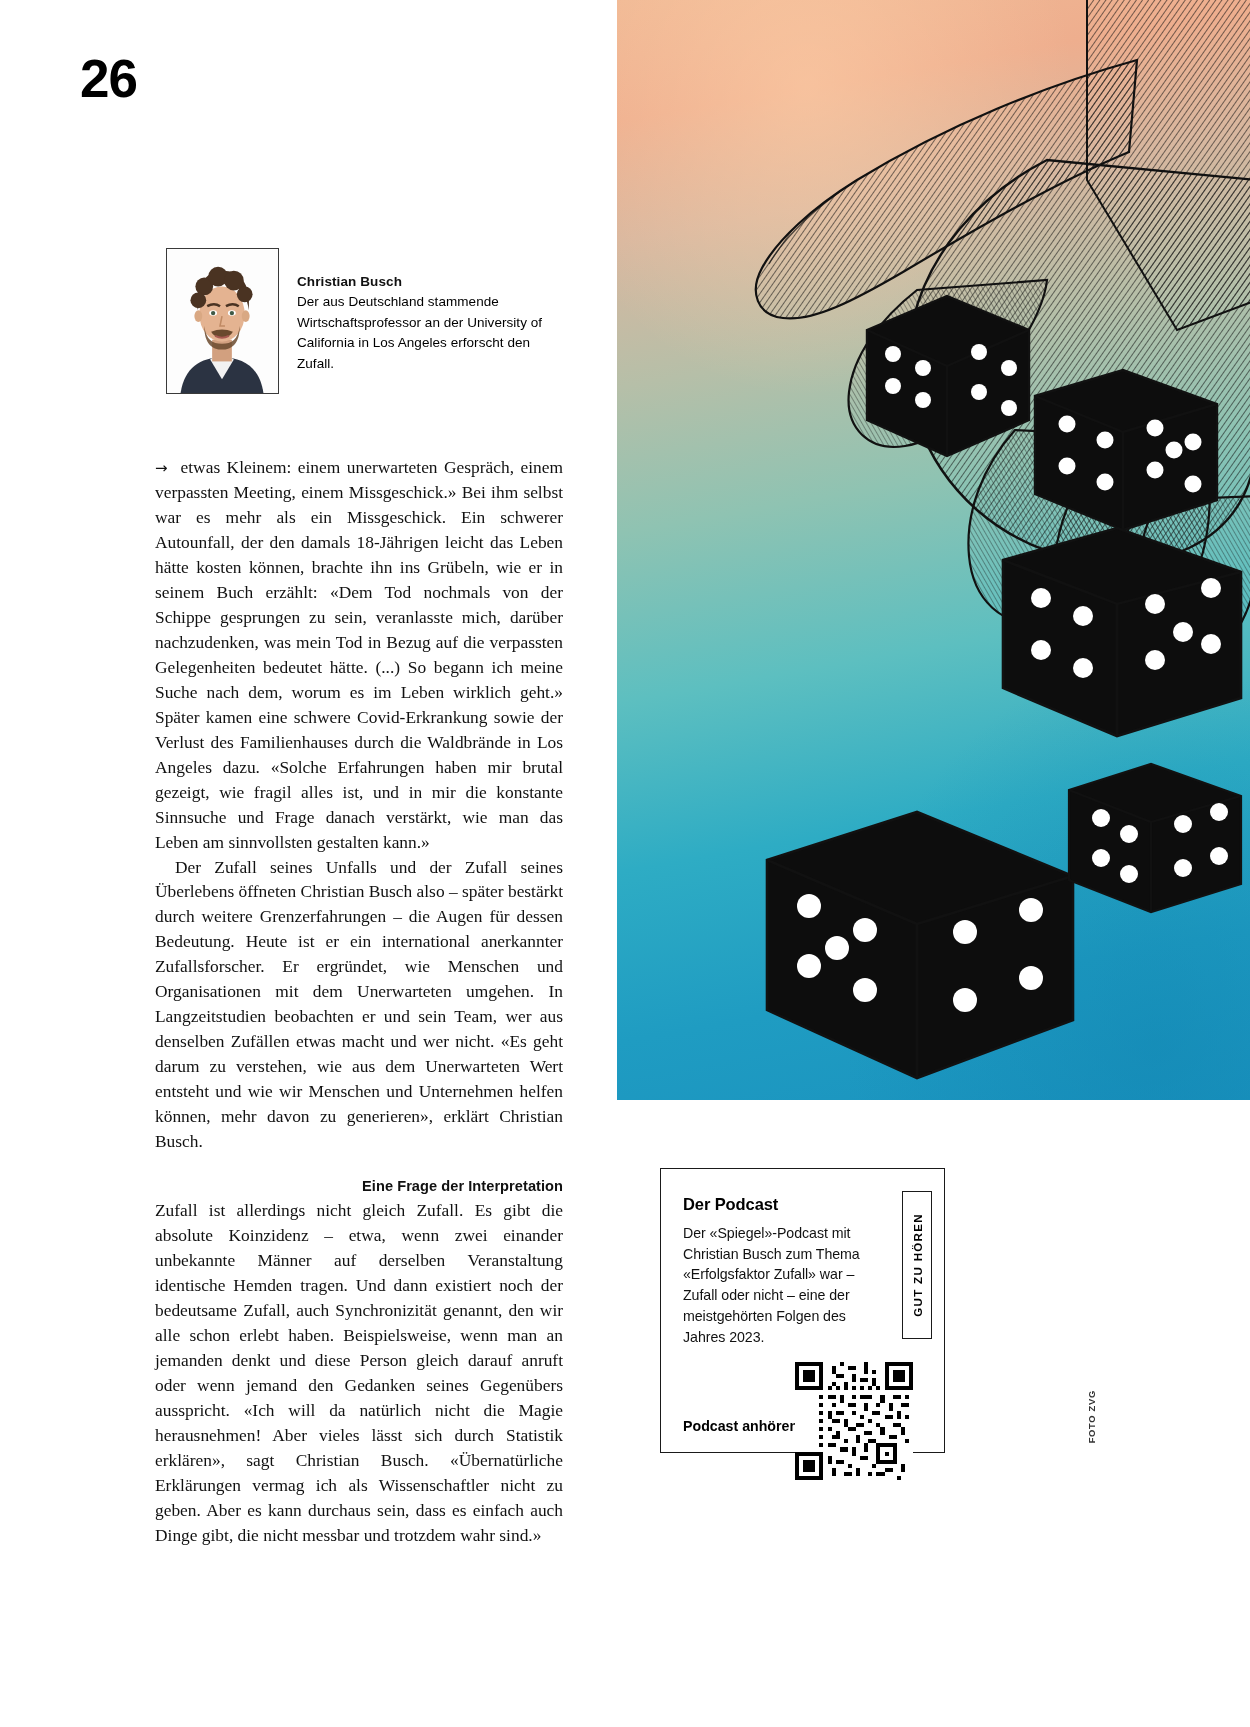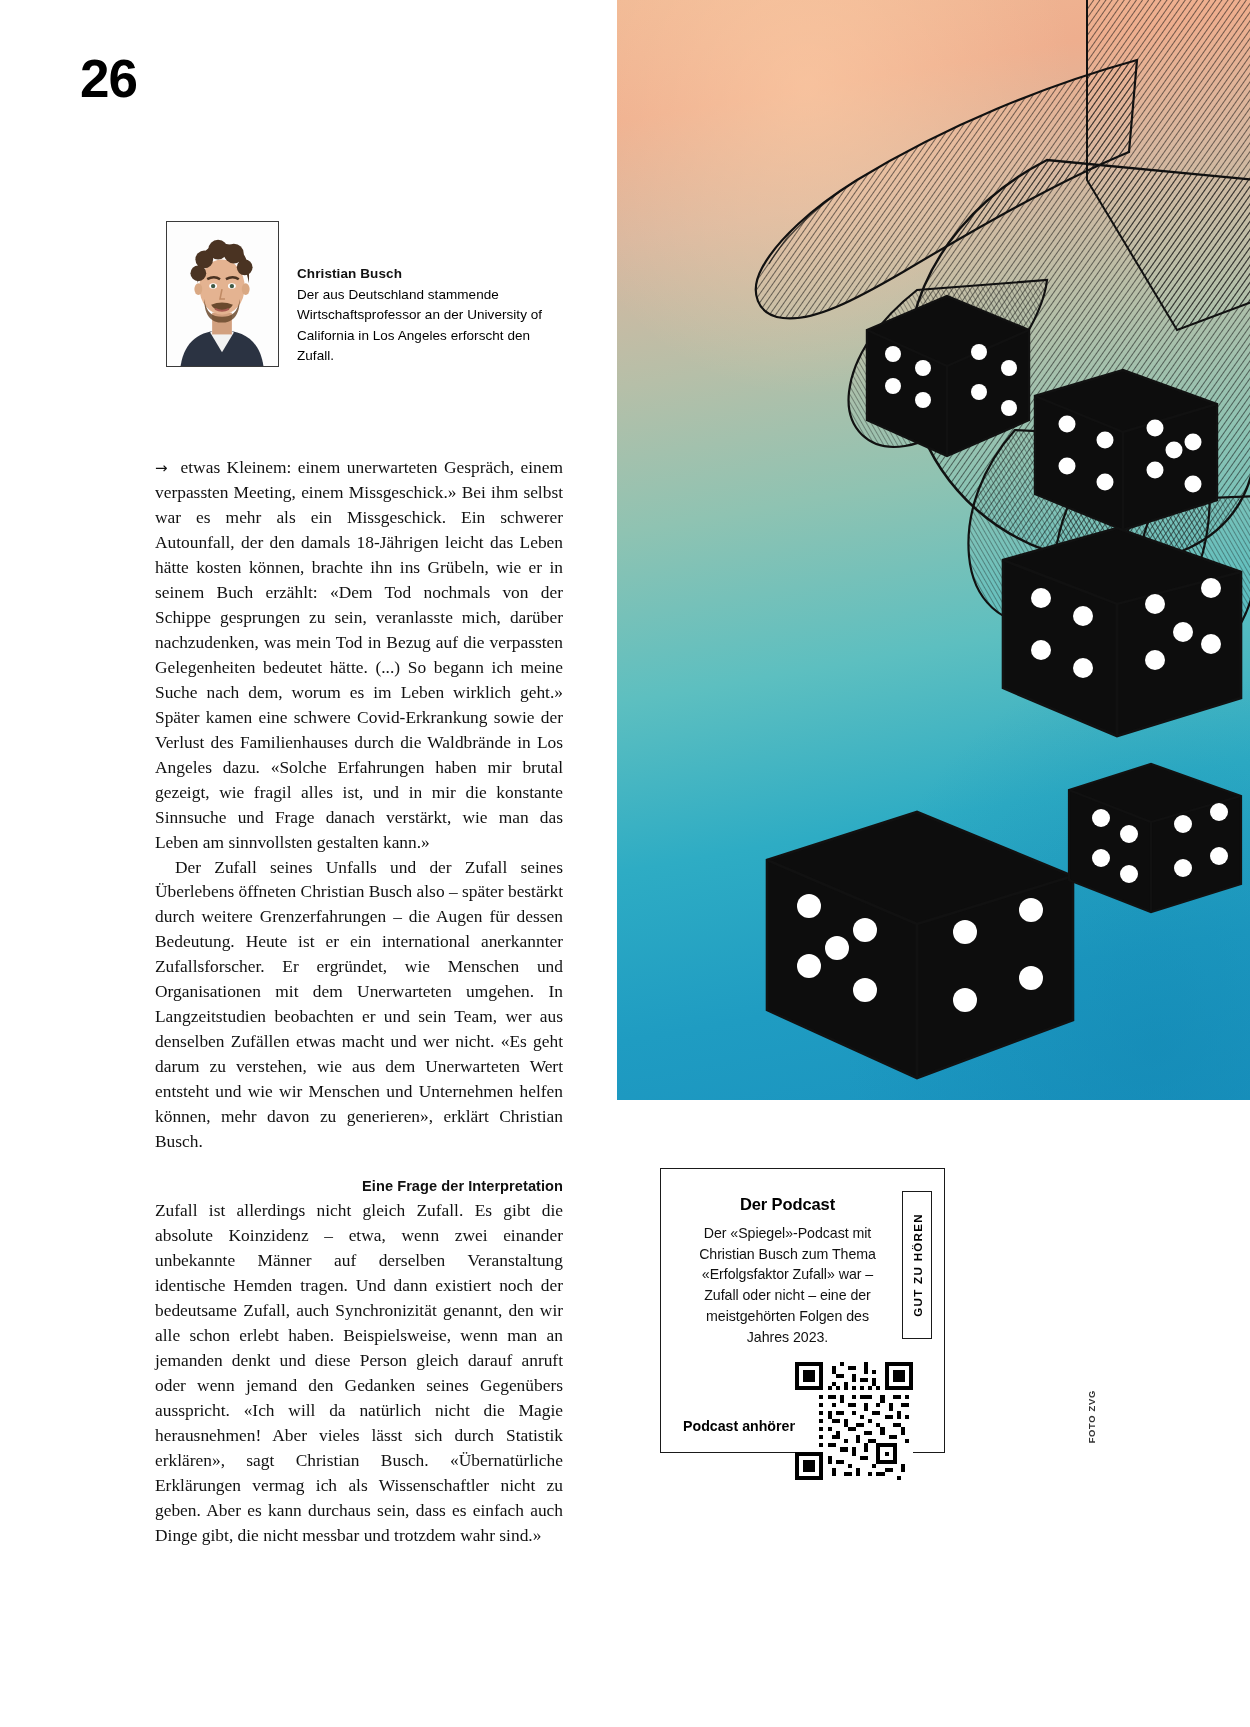--- a/index.html
+++ b/index.html
@@ -30,22 +30,22 @@
   .hero-grain{
     position:absolute; inset:0;
     background:
       radial-gradient(ellipse 60% 40% at 30% 8%, rgba(255,210,170,.55), transparent 70%),
       radial-gradient(ellipse 70% 50% at 85% 95%, rgba(15,130,175,.45), transparent 70%);
   }
   .hero svg{ position:absolute; inset:0; width:100%; height:100%; }
 
   
   .bio{
-    position:absolute; left:166px; top:221px; width:400px;
-    display:flex; gap:18px; align-items:flex-end;
+    position:absolute; left:166px; top:248px; width:400px;
+    display:flex; gap:18px; align-items:center;
   }
   .bio-photo{
     width:113px; height:146px; flex:none;
     border:1px solid #3a3a3a; background:#fff;
     position:relative; overflow:hidden;
   }
   .bio-photo svg{ position:absolute; left:0; top:0; width:100%; height:100%; }
   .bio-text{ padding-top:4px; }
   .bio-name{
     font-size:13.5px; font-weight:700; color:#111;
@@ -77,21 +77,21 @@
 
   
   .podcast-box{
     position:absolute; left:660px; top:1168px;
     width:285px; height:285px;
     border:1.6px solid #1a1a1a; background:#fff;
     display:flex;
   }
   .podcast-main{
     flex:1 1 auto; padding:26px 10px 16px 22px;
-    display:flex; flex-direction:column;text-align:center;
+    display:flex; flex-direction:column;
   }
   .podcast-title{
     font-size:16.5px; font-weight:700; color:#000;
     letter-spacing:-.1px; margin-bottom:9px;
   }
   .podcast-body{
     font-size:14.2px; line-height:1.46; color:#111;
     letter-spacing:-.05px;
   }
   .podcast-foot{

